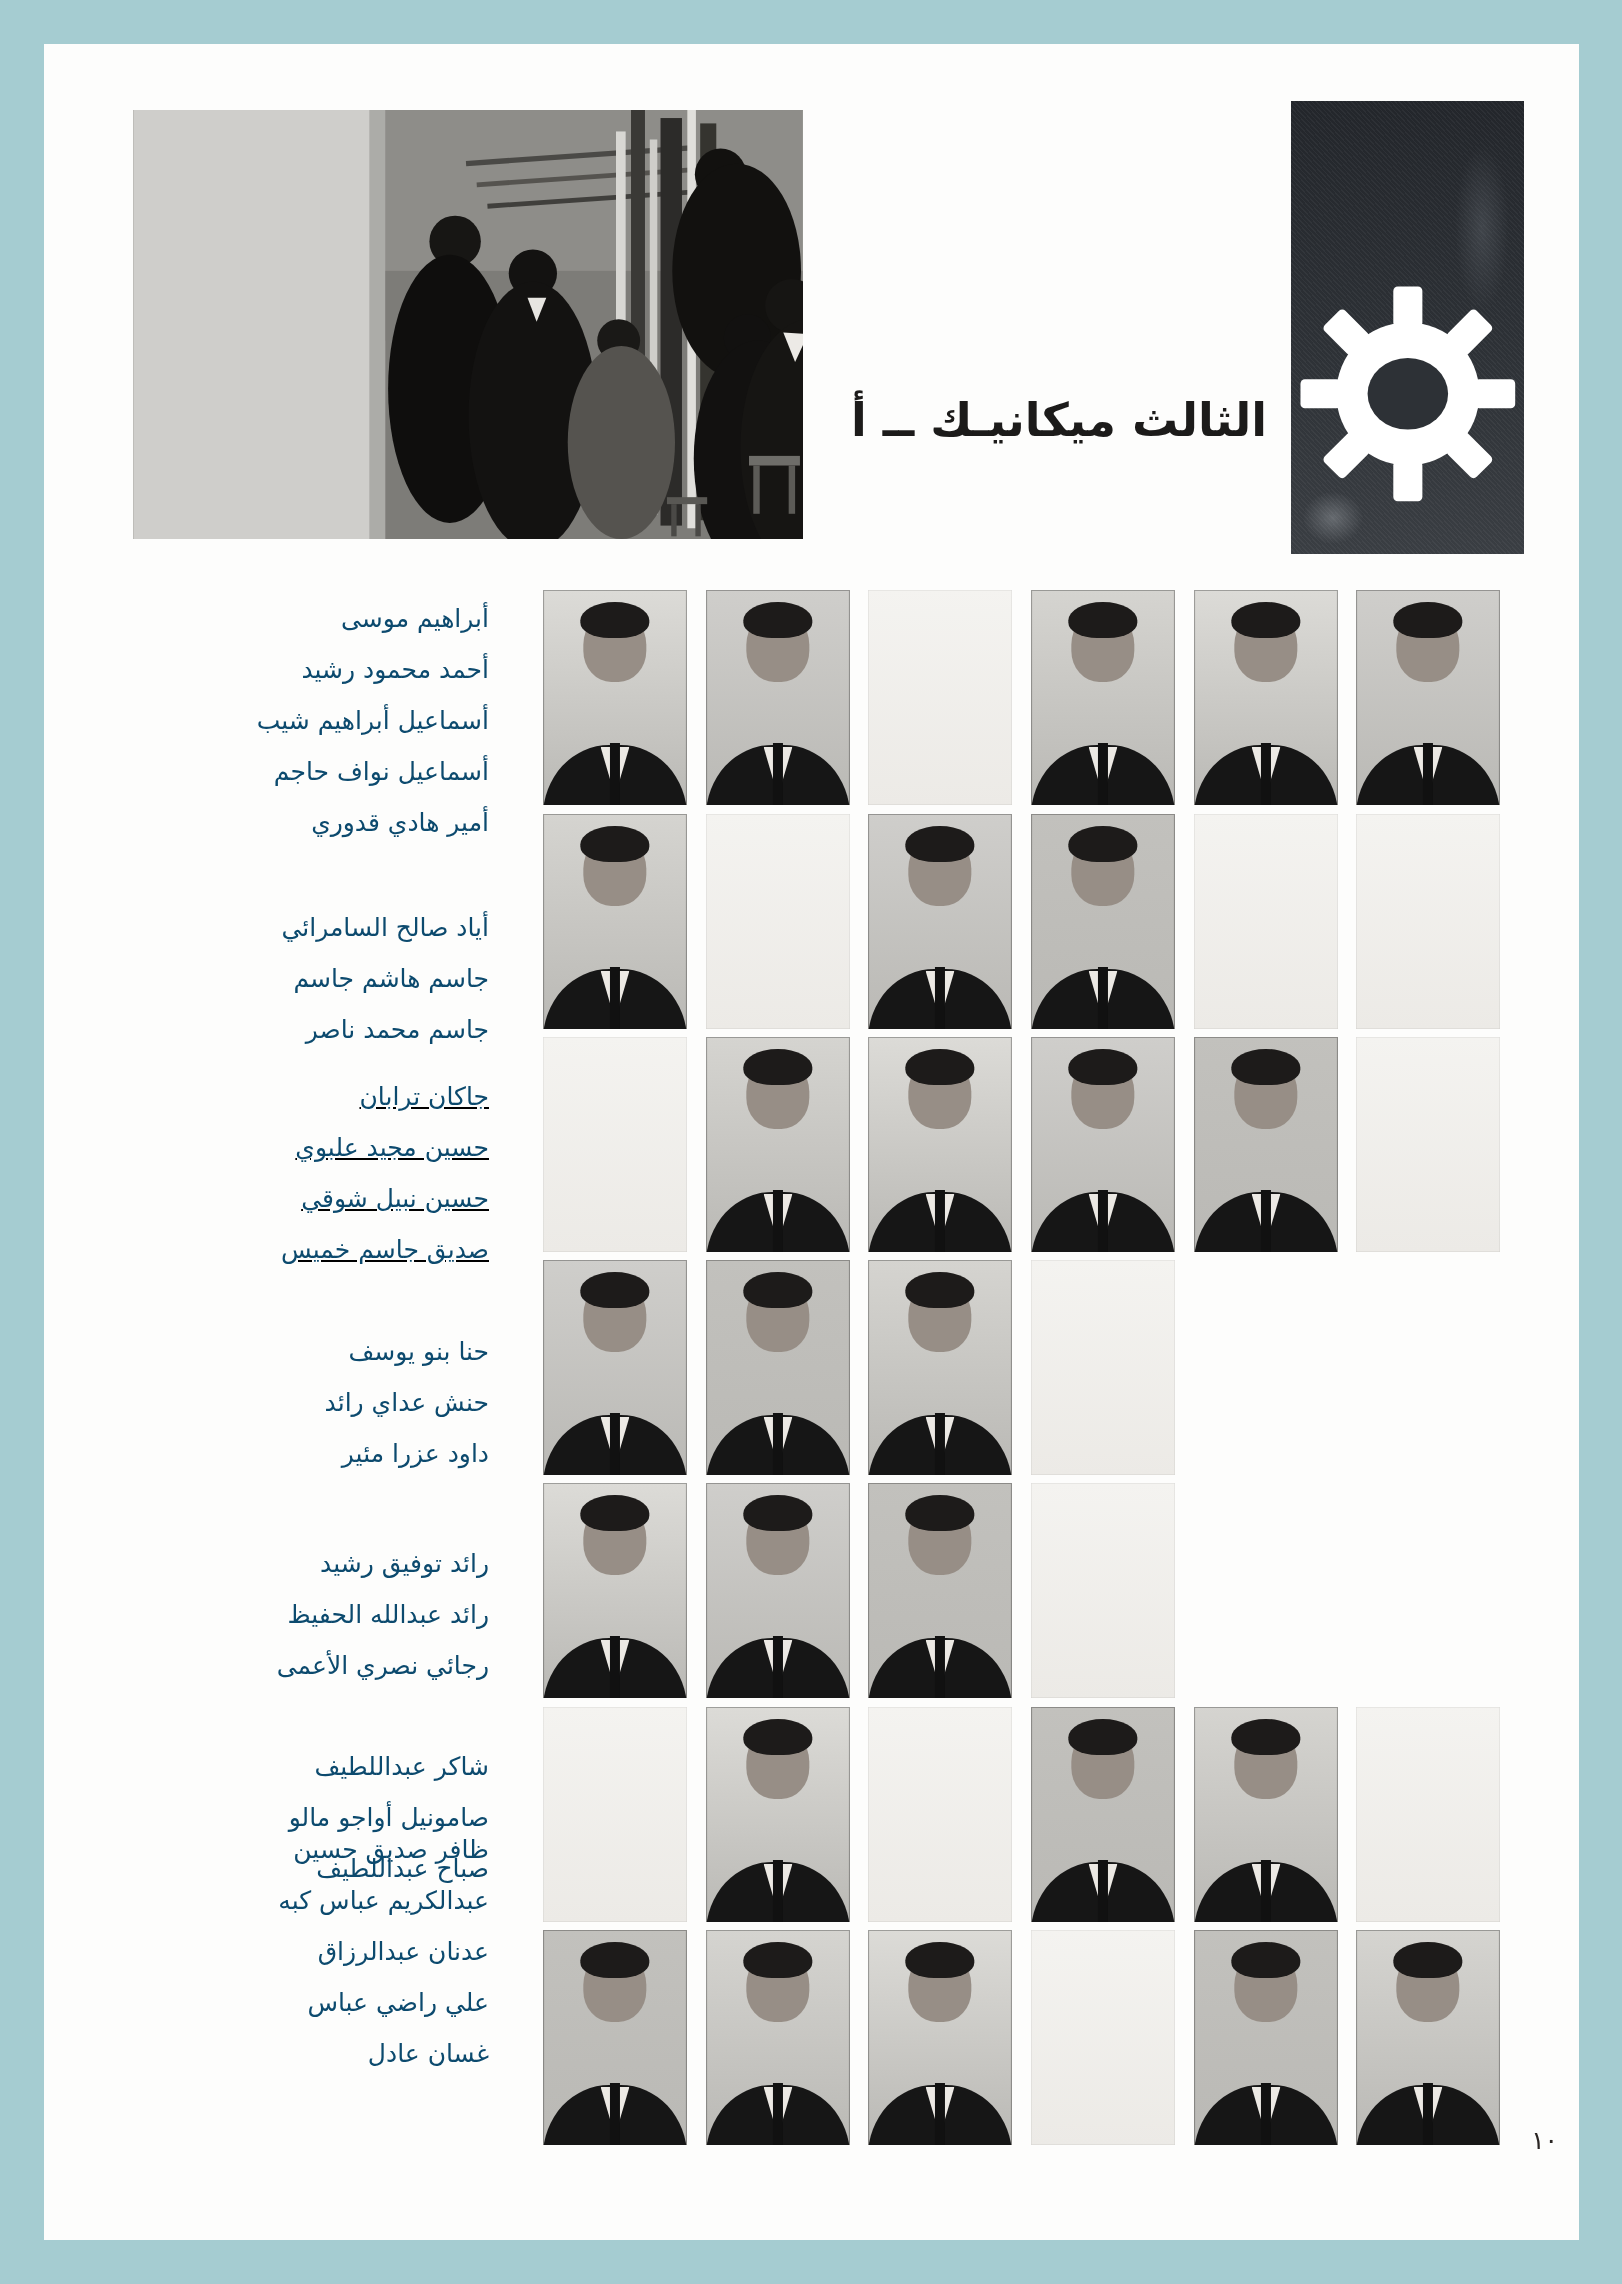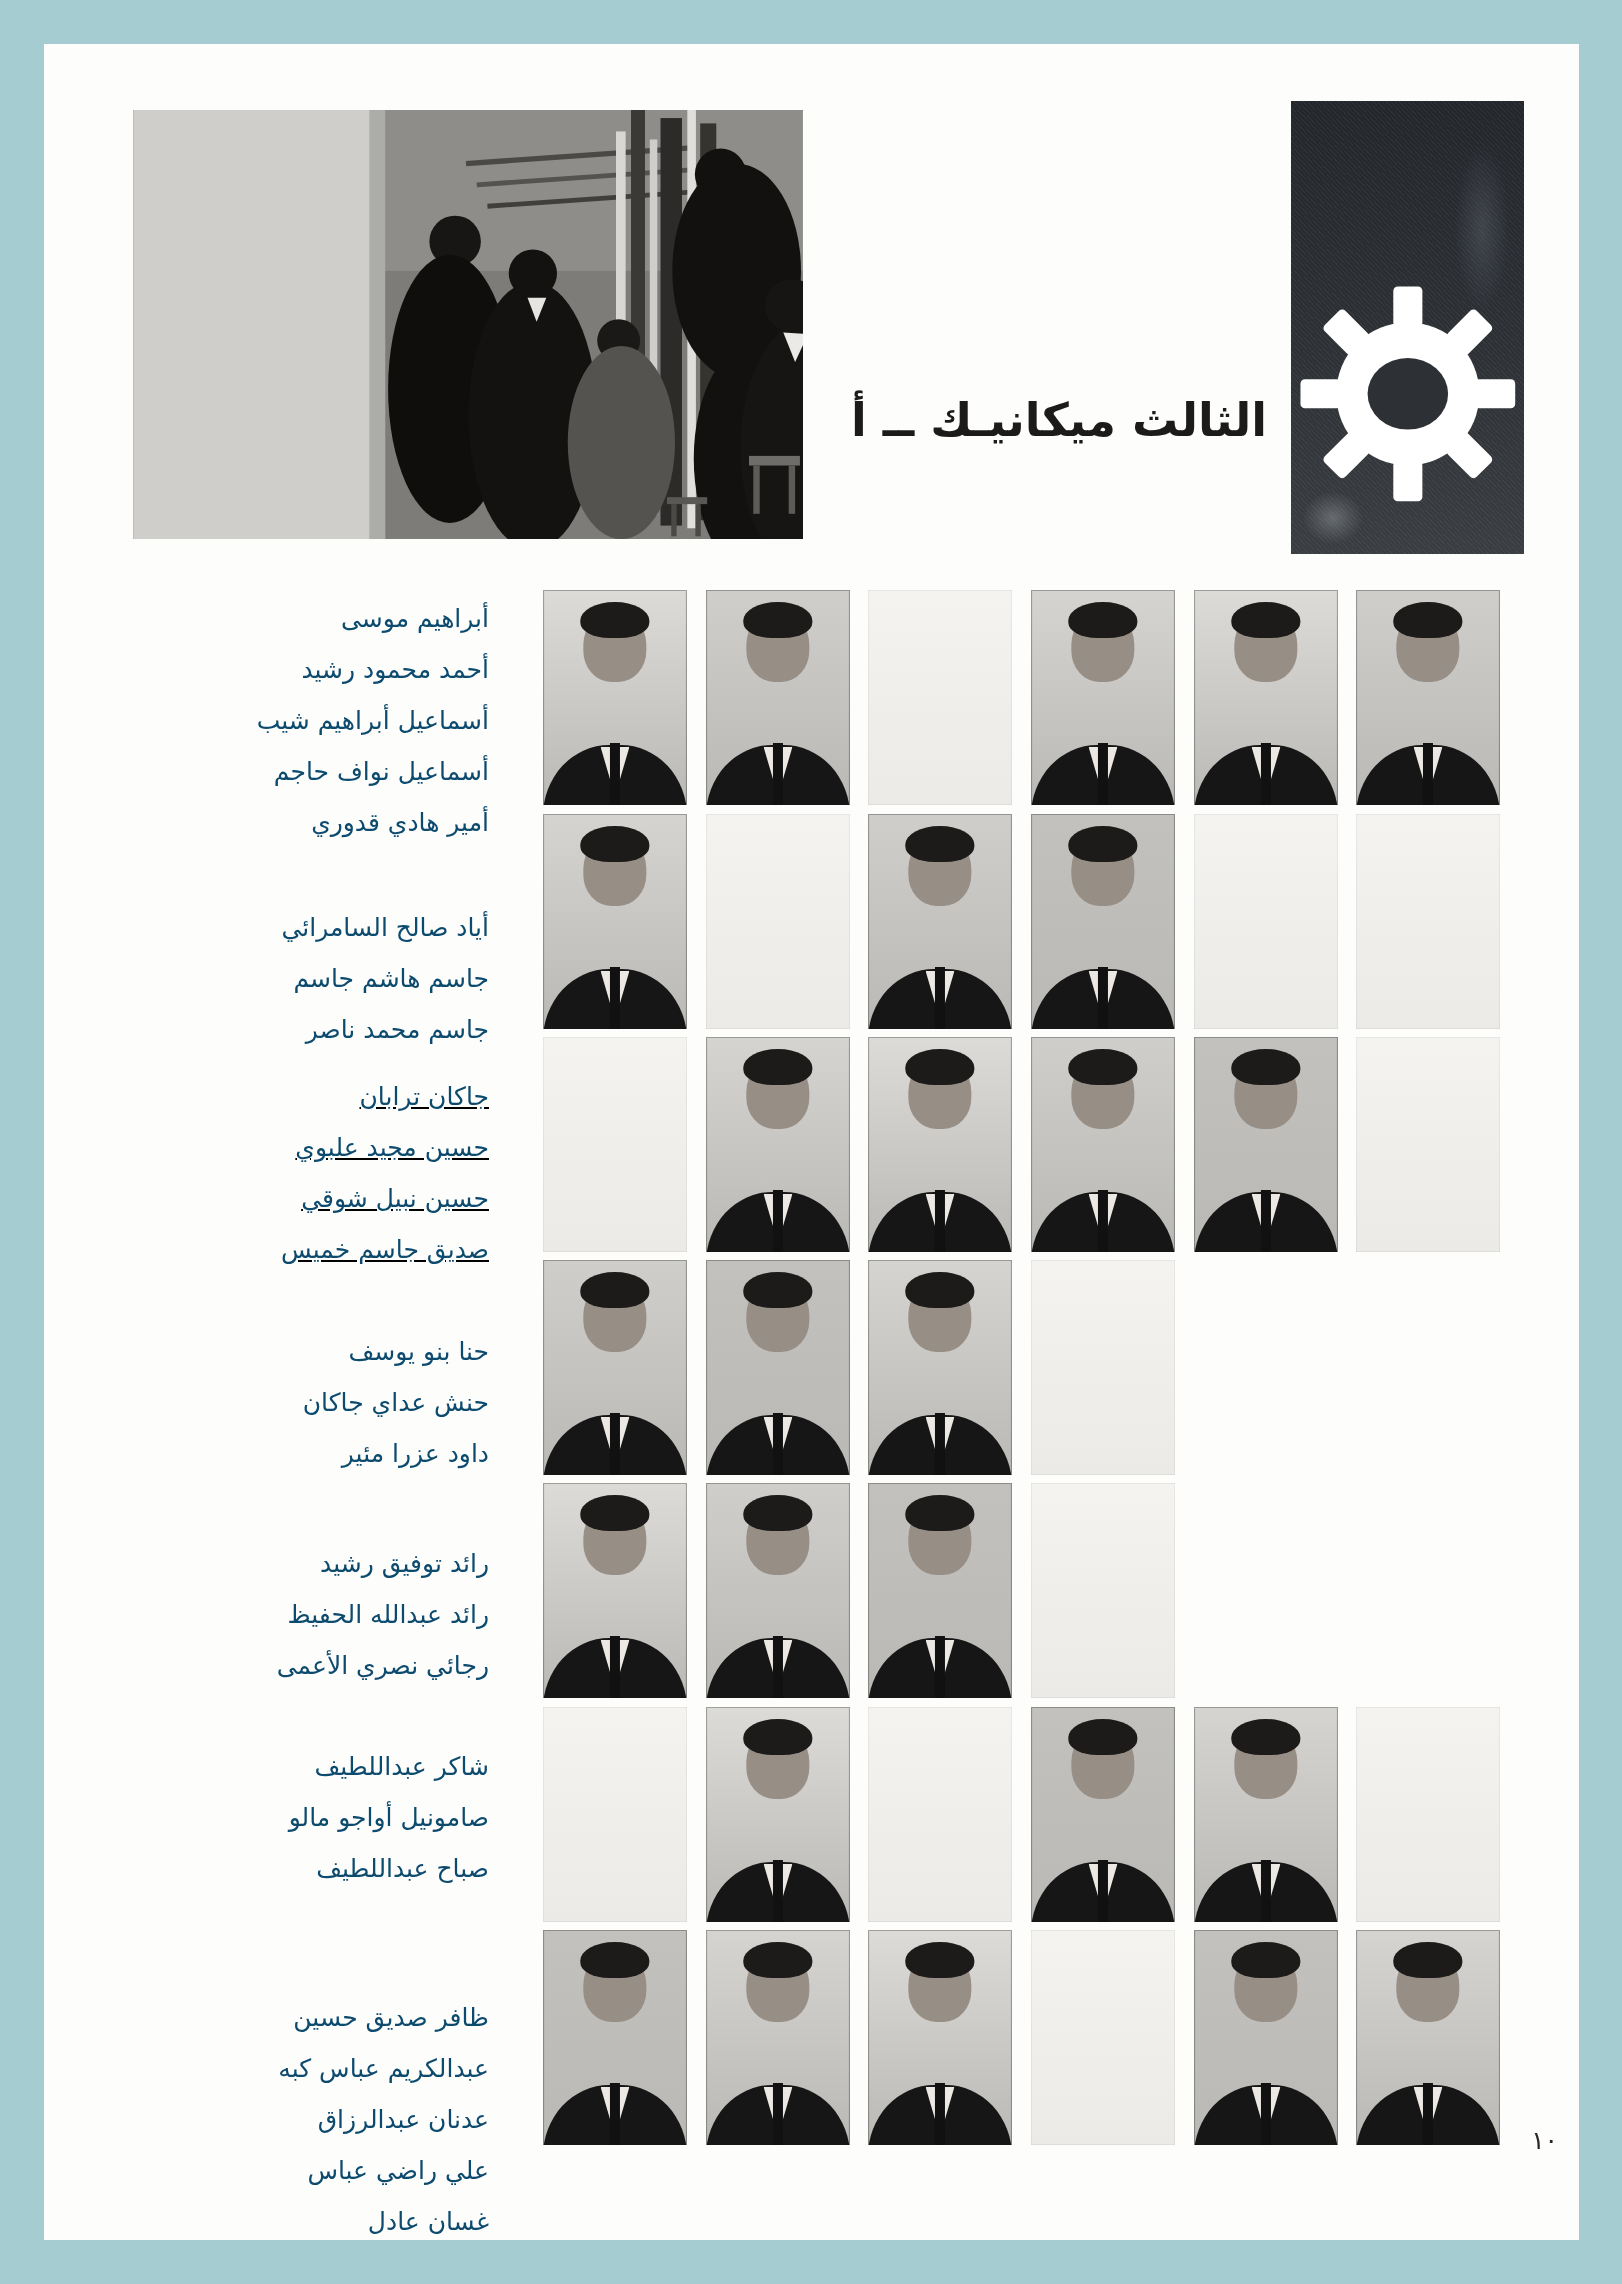--- a/index.html
+++ b/index.html
@@ -128,34 +128,34 @@
           <div class="name-line">جاسم محمد ناصر</div>
         </div>
         <div class="name-group" style="top: 1027px; text-decoration: underline;">
           <div class="name-line">جاكان ترابان</div>
           <div class="name-line">حسين مجيد علبوي</div>
           <div class="name-line">حسين نبيل شوقي</div>
           <div class="name-line">صديق جاسم خميس</div>
         </div>
         <div class="name-group" style="top: 1282px;">
           <div class="name-line">حنا بنو يوسف</div>
-          <div class="name-line">حنش عداي جاكان</div>
+          <div class="name-line">حنش عداي رائد</div>
           <div class="name-line">داود عزرا مئير</div>
         </div>
         <div class="name-group" style="top: 1494px; text-align: right;">
           <div class="name-line">رائد توفيق رشيد</div>
           <div class="name-line">رائد عبدالله الحفيظ</div>
           <div class="name-line">رجائي نصري الأعمى</div>
         </div>
         <div class="name-group" style="top: 1697px;">
           <div class="name-line">شاكر عبداللطيف</div>
           <div class="name-line">صامونيل أواجو مالو</div>
           <div class="name-line">صباح عبداللطيف</div>
         </div>
-        <div class="name-group" style="top: 1948px;">
+        <div class="name-group" style="top: 1780px;">
           <div class="name-line">ظافر صديق حسين</div>
           <div class="name-line">عبدالكريم عباس كبه</div>
           <div class="name-line">عدنان عبدالرزاق</div>
           <div class="name-line">علي راضي عباس</div>
           <div class="name-line">غسان عادل</div>
         </div>
       </div>
 
     <div id="grid">
         <div class="cell photo" style="left: 499px; top: 546px; background: linear-gradient(rgb(220, 219, 215), rgb(186, 185, 181));">

